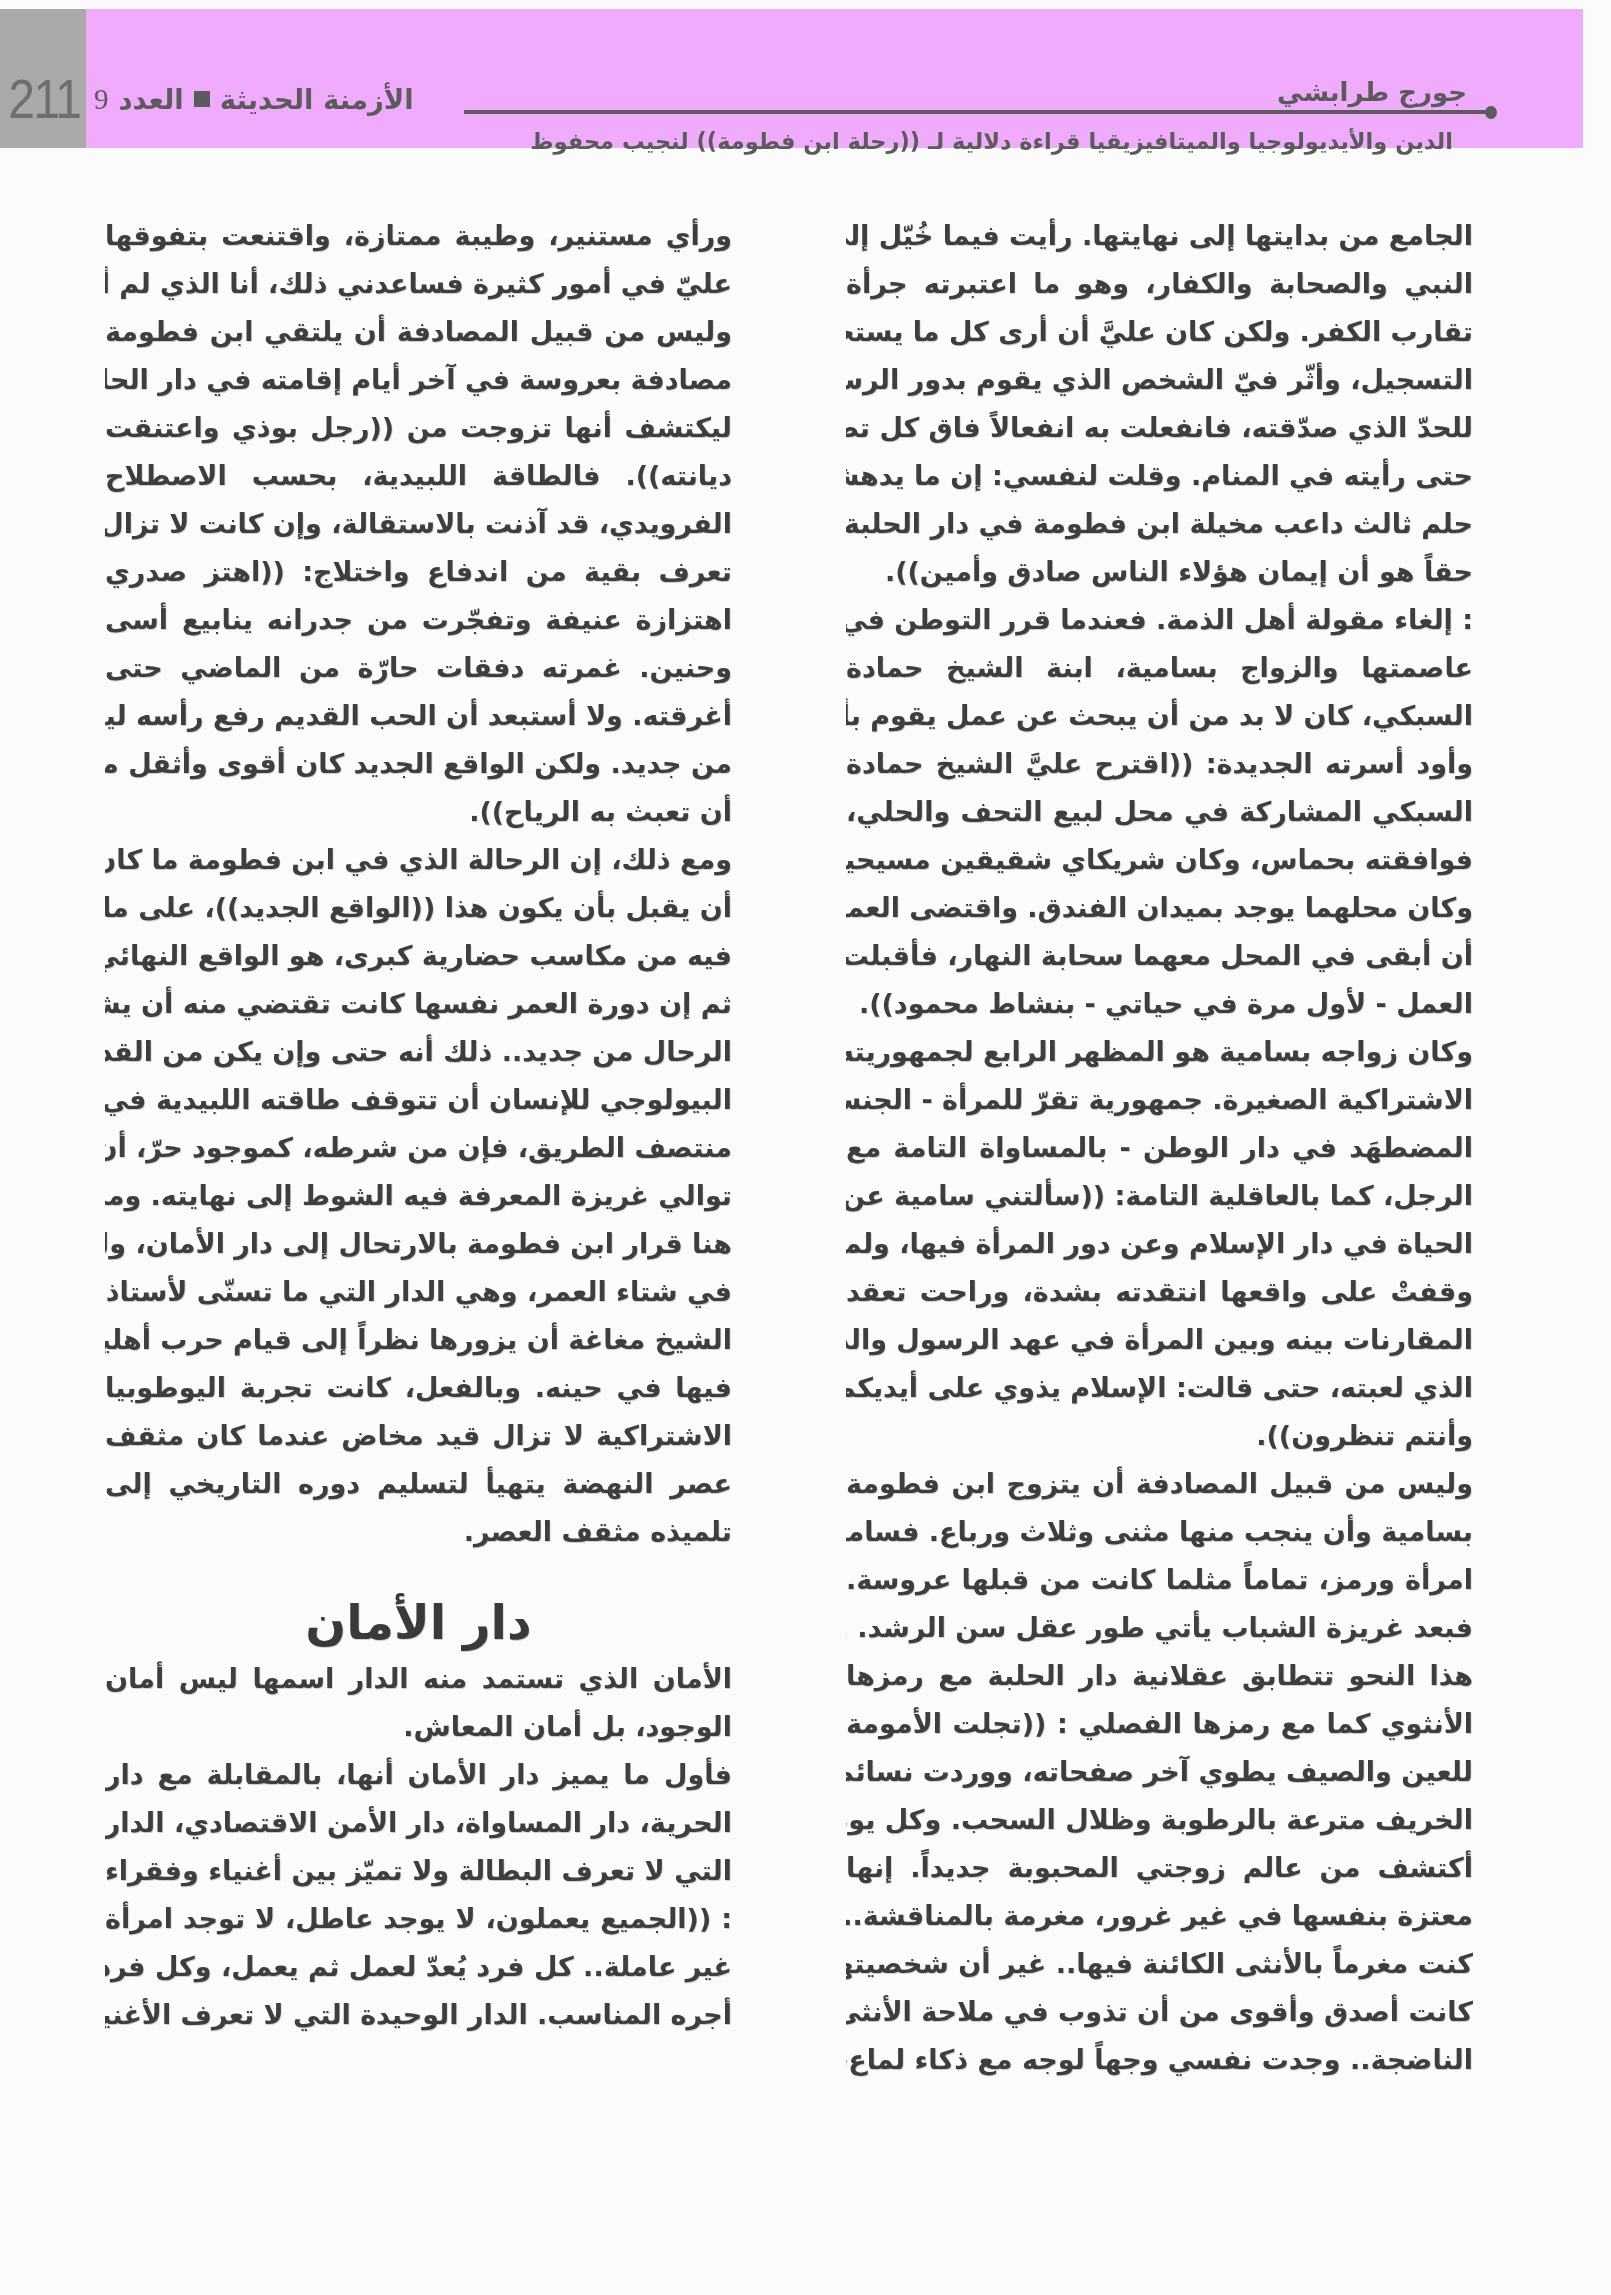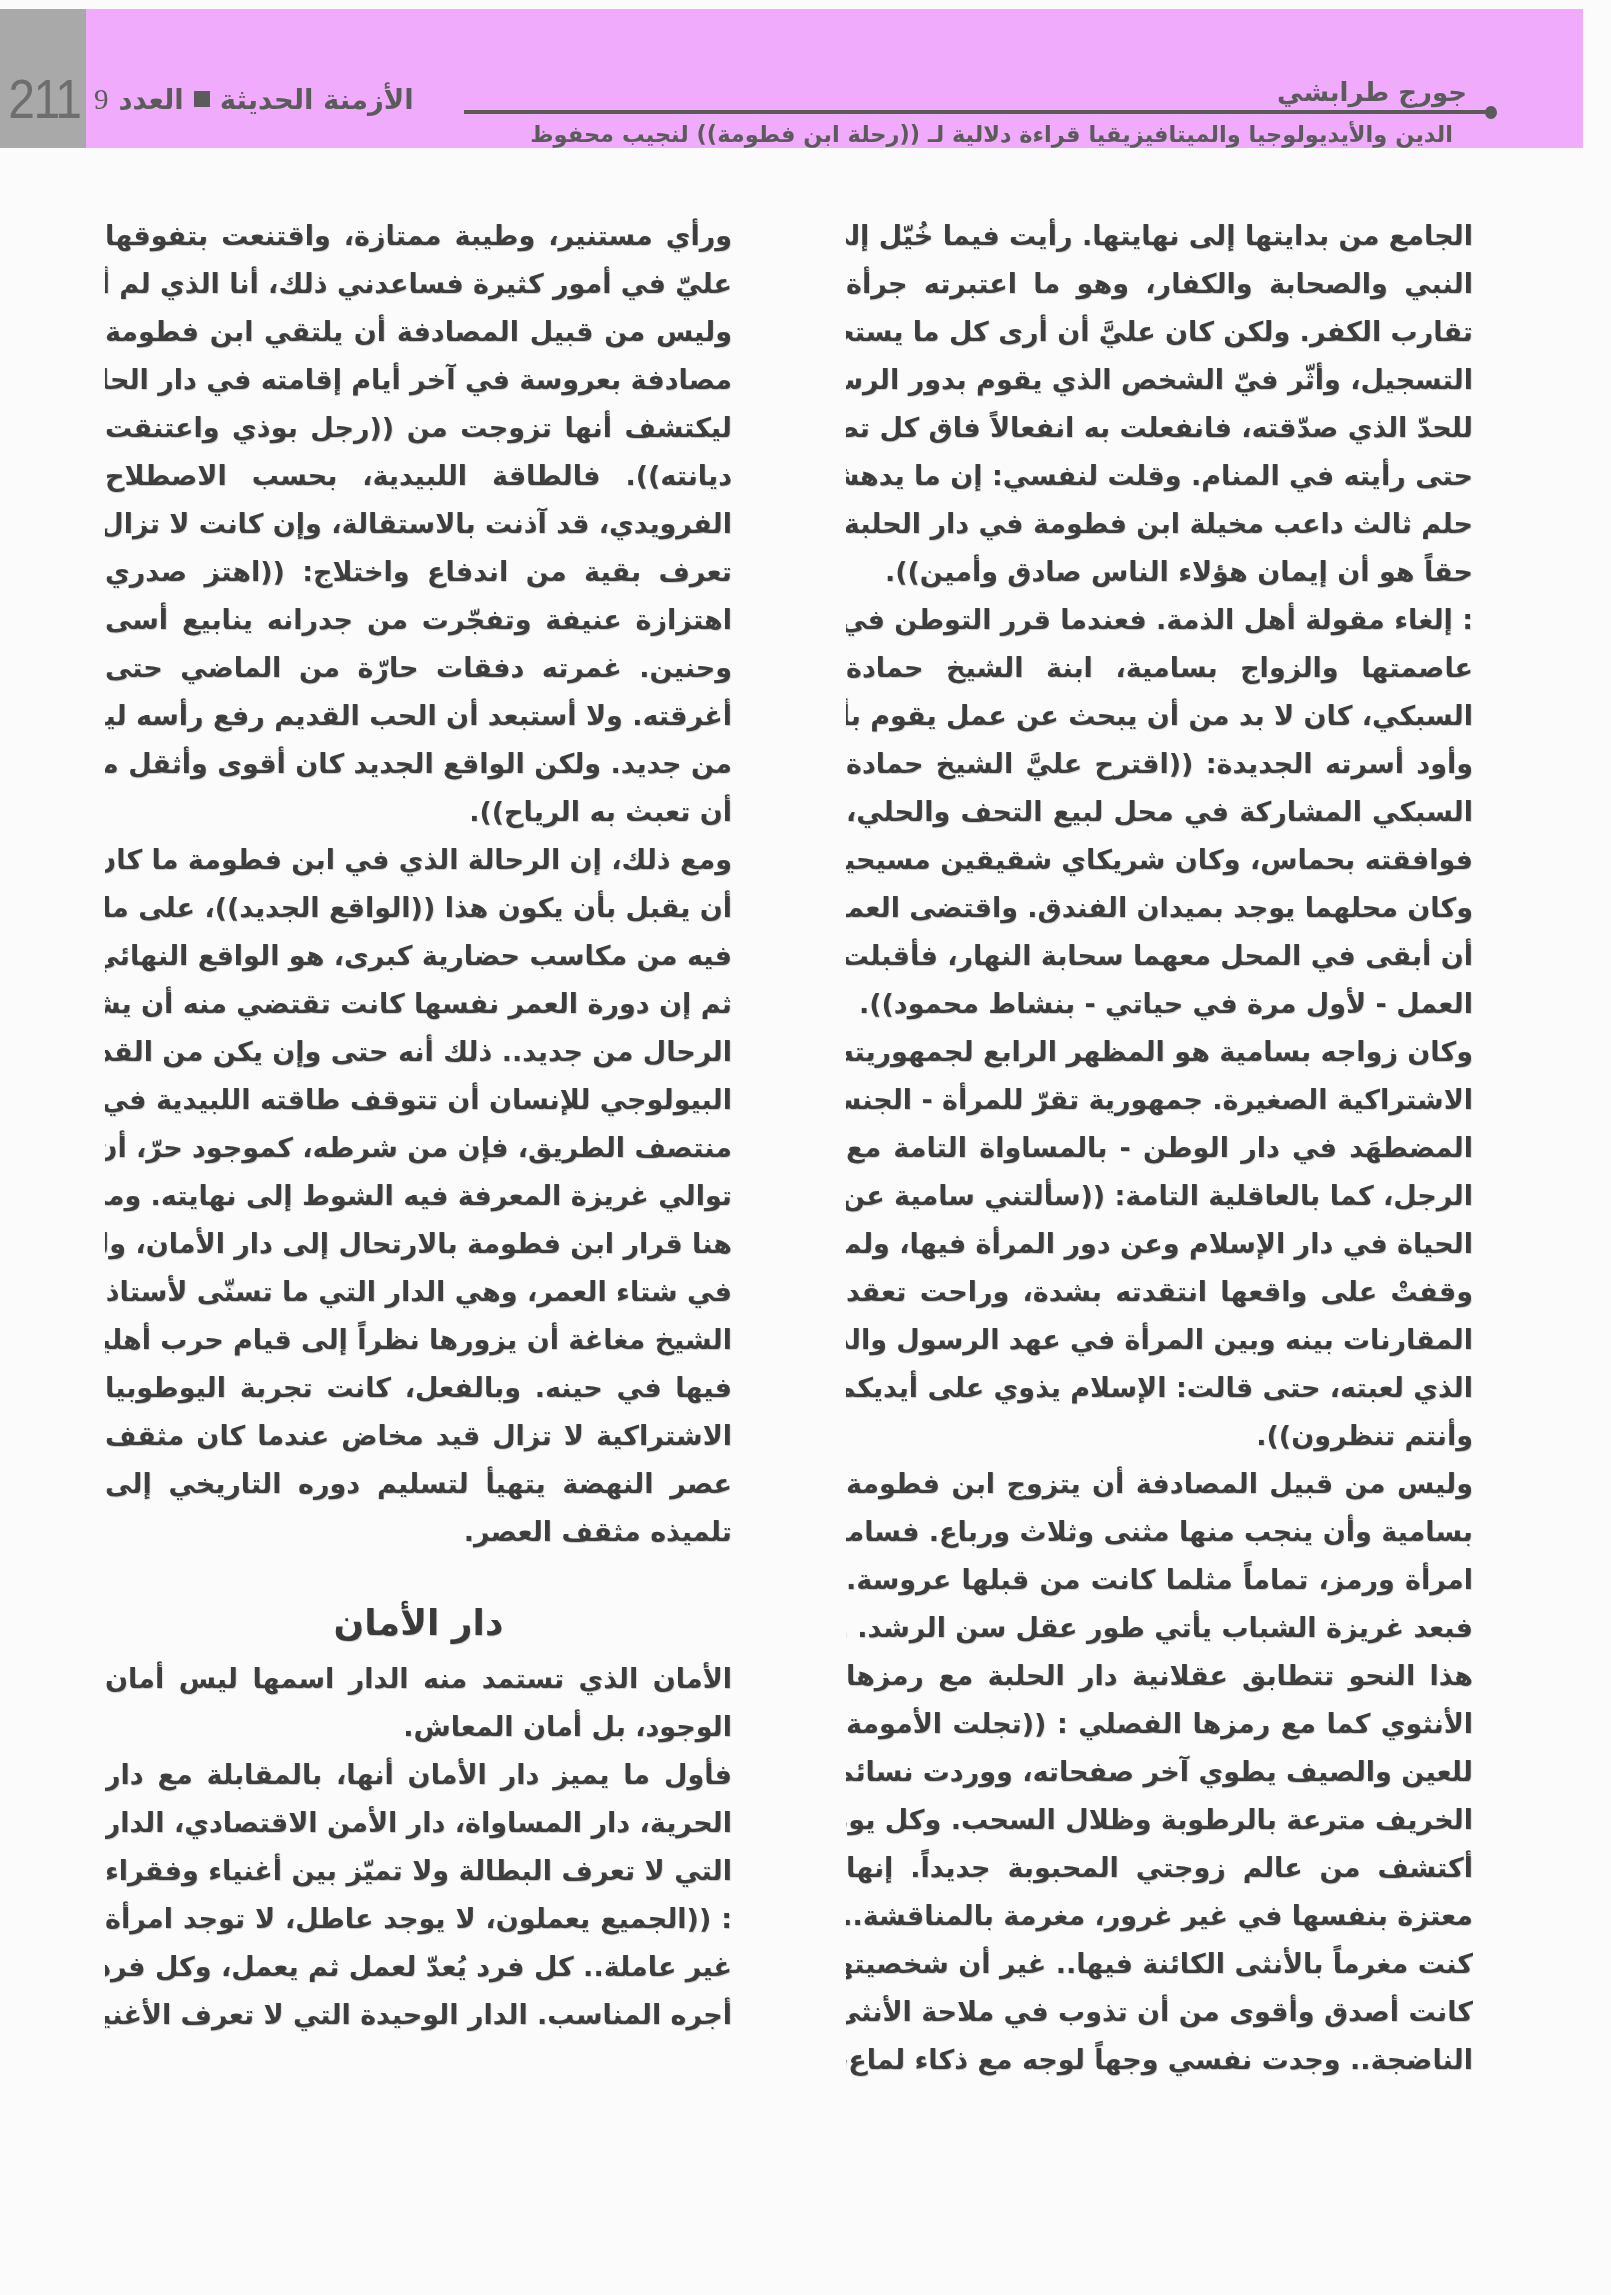--- a/index.html
+++ b/index.html
@@ -93,21 +93,21 @@
       top: 65px;
       direction: rtl;
       font-weight: bold;
       font-size: 26px;
       line-height: 36px;
       color: #5b5b5b;
     }
     .article-title {
       position: absolute;
       right: 130px;
-      top: 109px;
+      top: 116px;
       direction: rtl;
       font-weight: bold;
       font-size: 22.5px;
       line-height: 33px;
       color: #5b5b5b;
       white-space: nowrap;
     }
     .column {
       position: absolute;
       top: 212px;
@@ -132,21 +132,21 @@
       text-shadow: 0.7px 1.4px 0.7px rgba(0,0,0,0.18);
     }
     .line.last {
       text-align-last: right;
     }
     .section-heading {
       display: block;
       text-align: center;
       text-align-last: center;
       font-weight: bold;
-      font-size: 36px;
+      font-size: 48px;
       line-height: 51px;
       height: 51px;
       margin-top: 41px;
       margin-bottom: 7.2px;
       color: #3a3a3a;
       text-shadow: 0.7px 1.4px 0.7px rgba(0,0,0,0.18);
     }
   </style>
 </head>
 <body>

